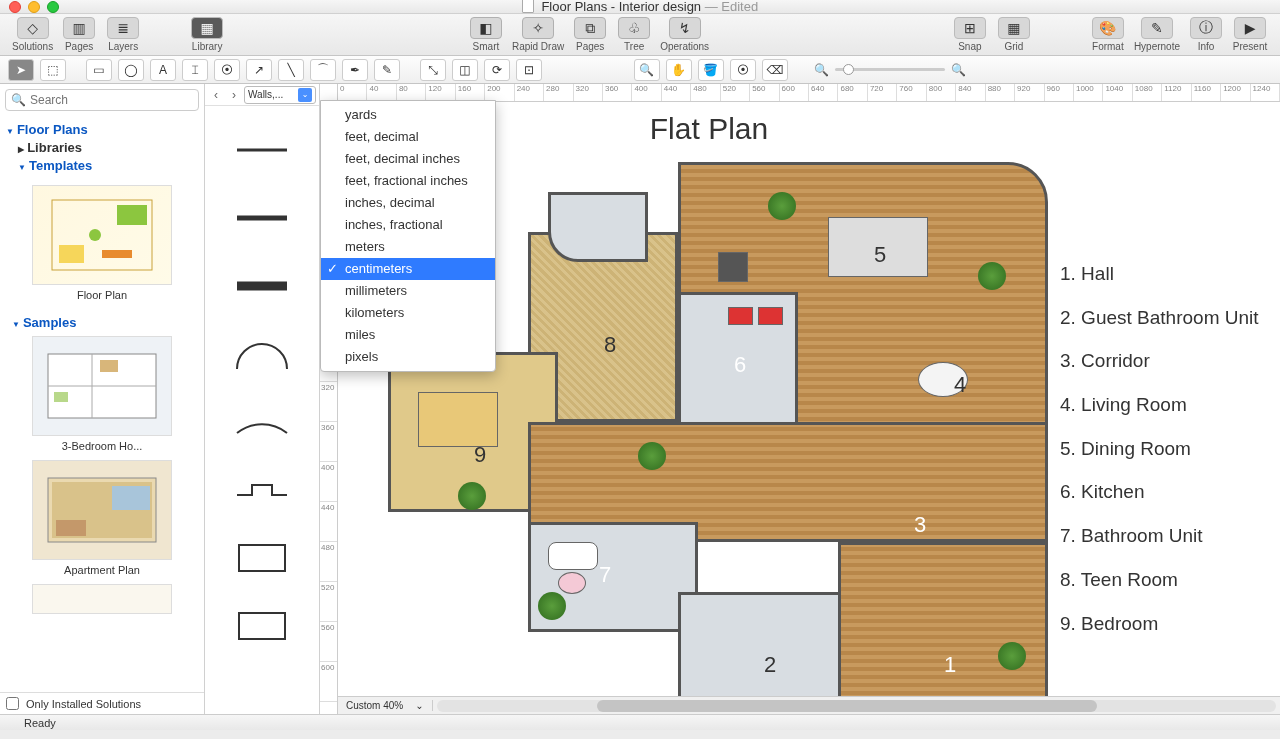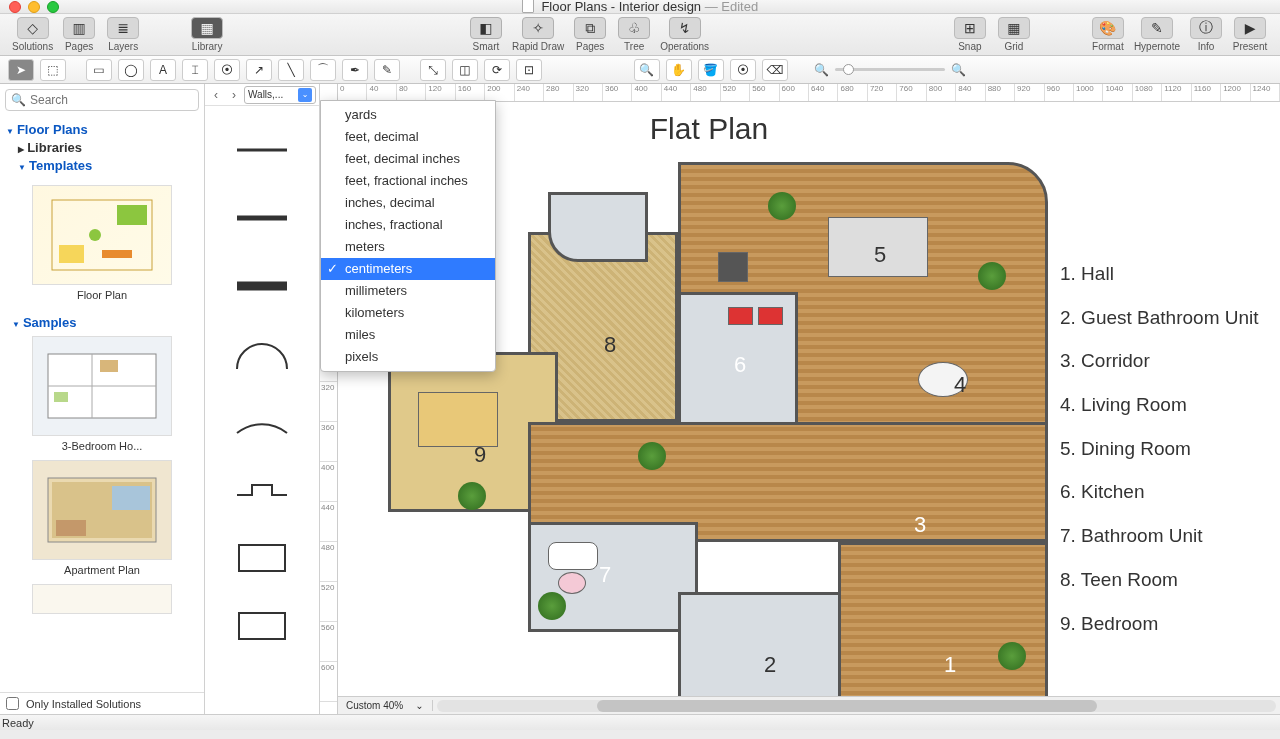--- a/index.html
+++ b/index.html
@@ -95,21 +95,21 @@
 .ddmenu .item{padding:2px 14px 2px 24px;cursor:pointer;position:relative;line-height:18px;}
 .ddmenu .item.sel{background:#2f7bff;color:#fff;}
 .ddmenu .item.sel::before{content:"✓";position:absolute;left:6px;}
 
 
 .canvasfoot{position:absolute;bottom:0;left:18px;right:0;height:18px;background:#f0f0f0;border-top:1px solid #ccc;display:flex;align-items:center;font-size:10px;}
 .canvasfoot .zoom{padding:0 8px;border-right:1px solid #ccc;display:flex;align-items:center;gap:12px;}
 .canvasfoot .scroll{flex:1;height:12px;margin:0 4px;background:#e3e3e3;border-radius:6px;position:relative;}
 .canvasfoot .scroll .thumb{position:absolute;left:160px;width:500px;height:12px;background:#c4c4c4;border-radius:6px;}
 
-.status{height:16px;background:linear-gradient(#f6f6f6,#e8e8e8);border-top:1px solid #ccc;font-size:11px;padding:0 2px;display:flex;align-items:center;}
+.status{height:16px;background:linear-gradient(#f6f6f6,#e8e8e8);border-top:1px solid #ccc;font-size:11px;padding:0 24px;display:flex;align-items:center;}
 
 .tri::before{content:"▶";font-size:8px;margin-right:3px;display:inline-block;}
 .tri.open::before{content:"▼";}
 </style>
 </head>
 <body>
 
 <div class="titlebar">
   <div class="traffic">
     <div class="tl r"></div>

